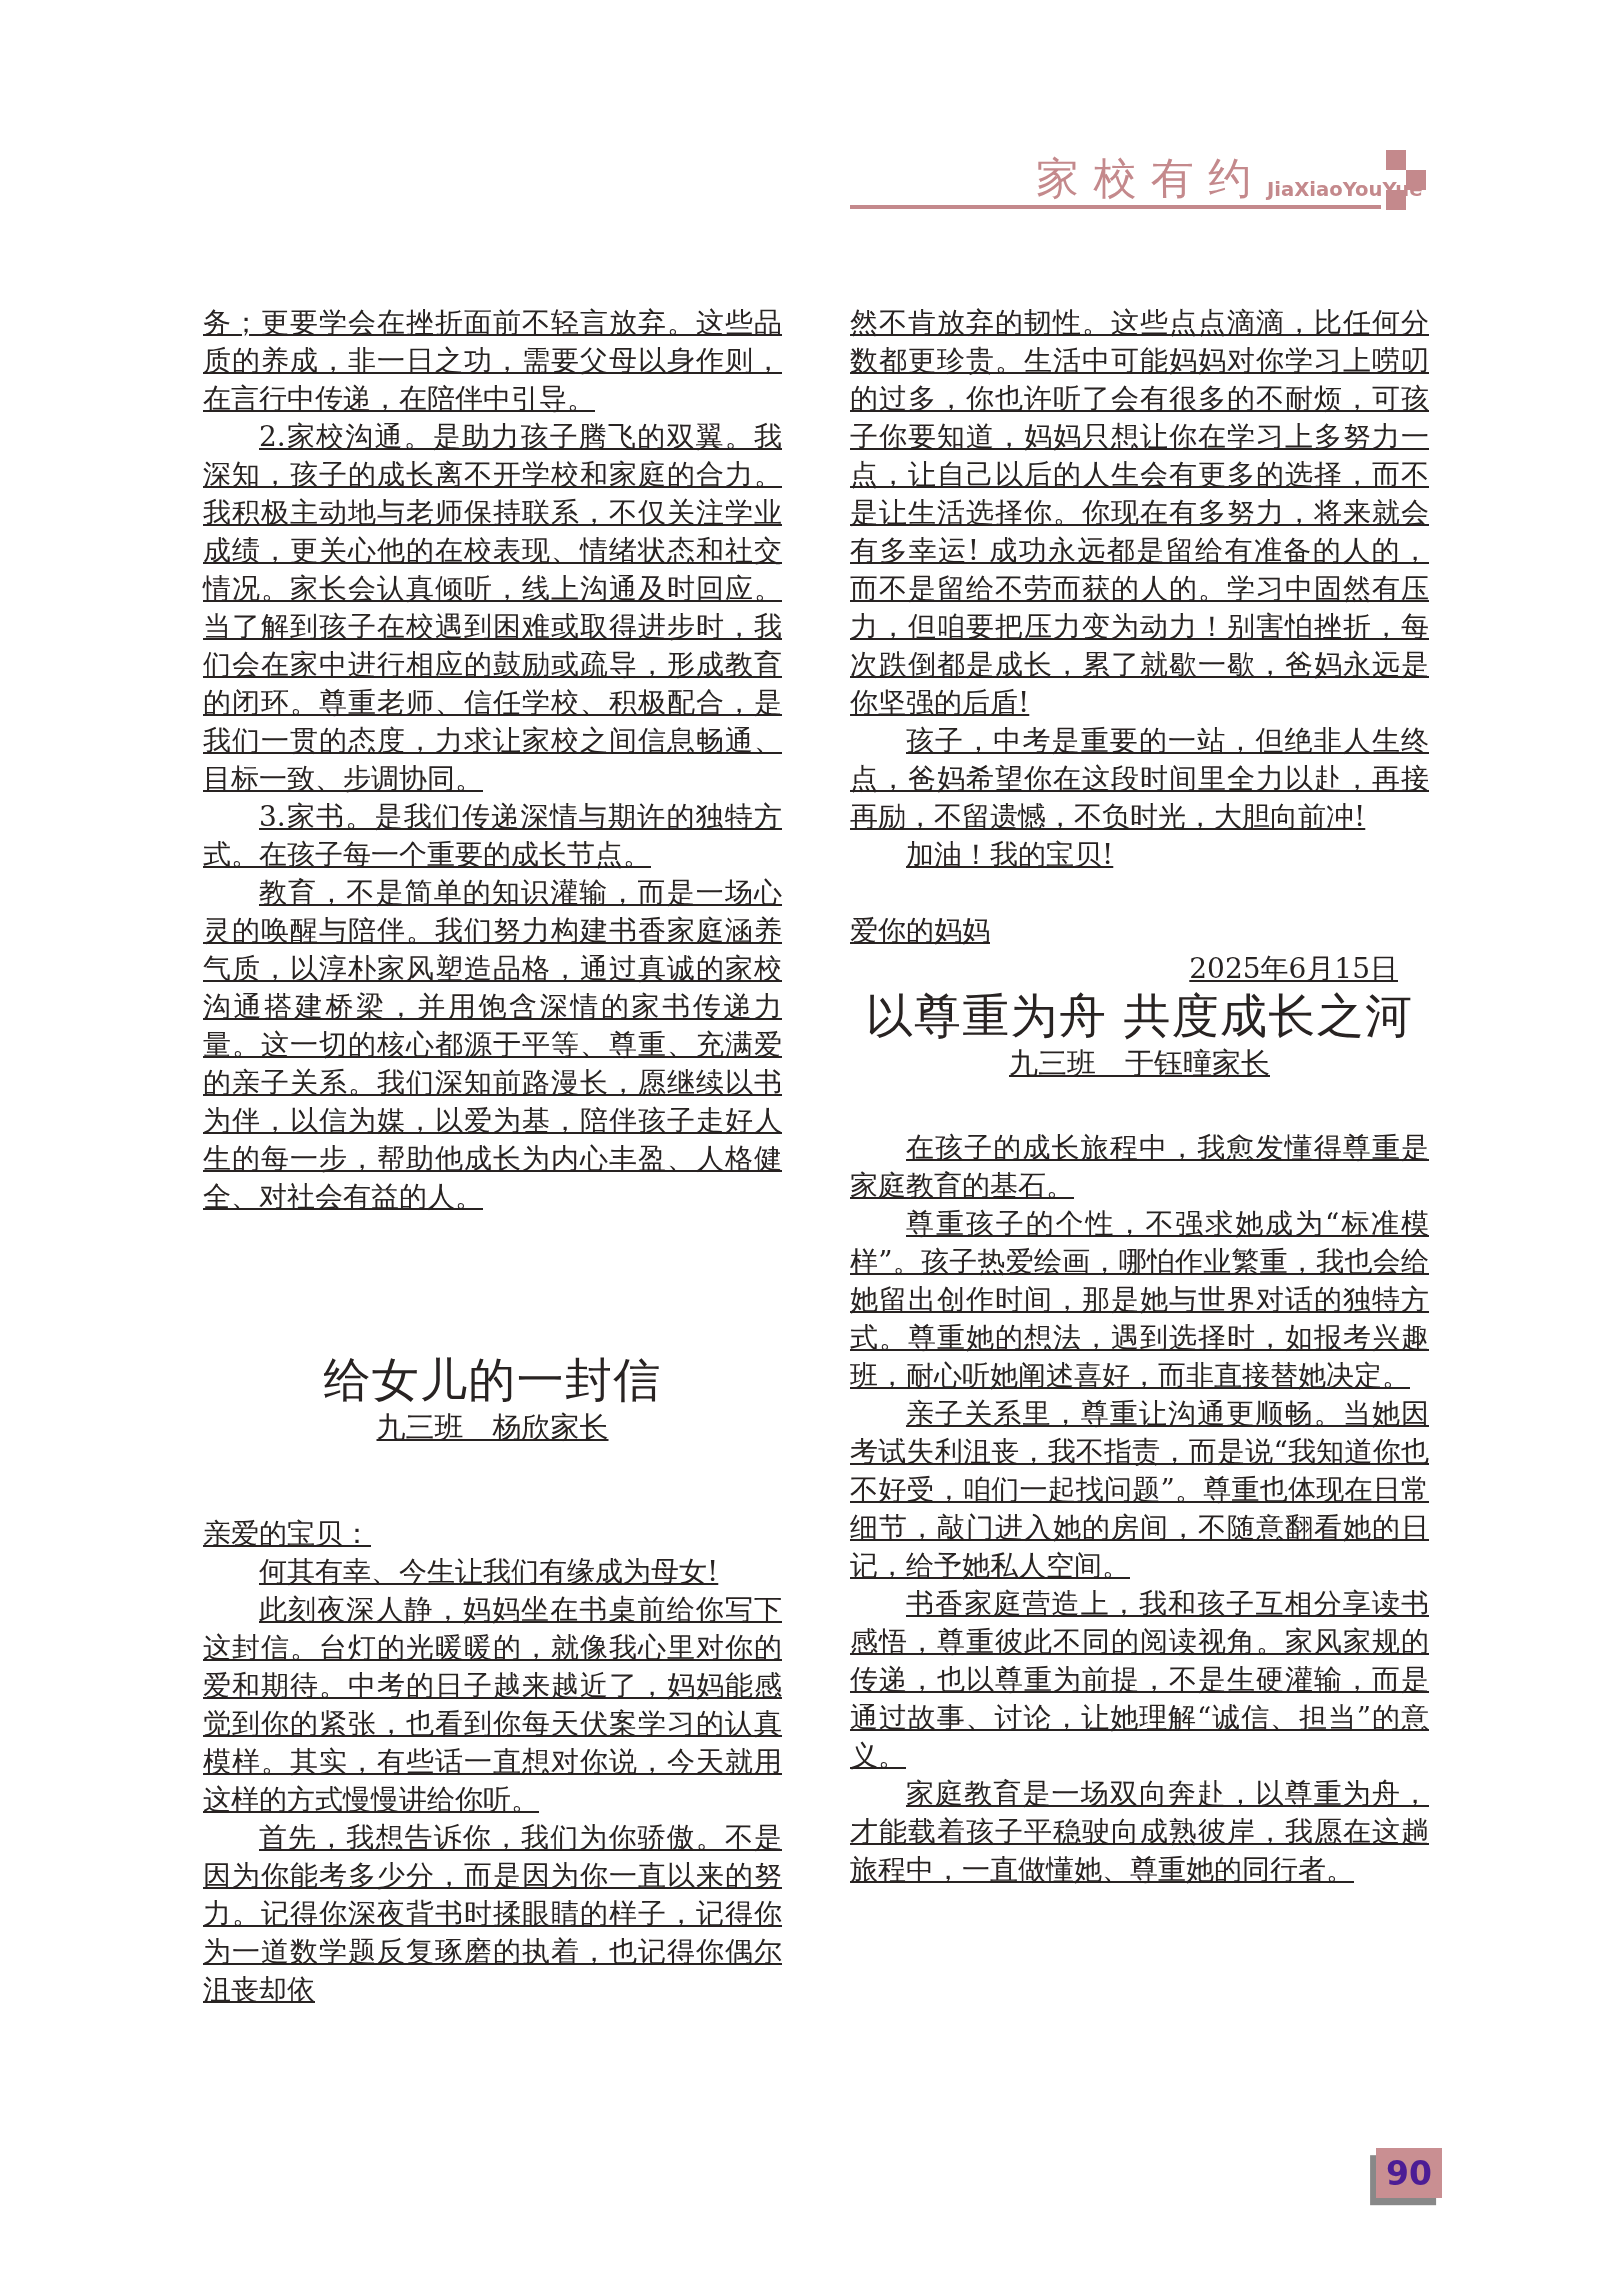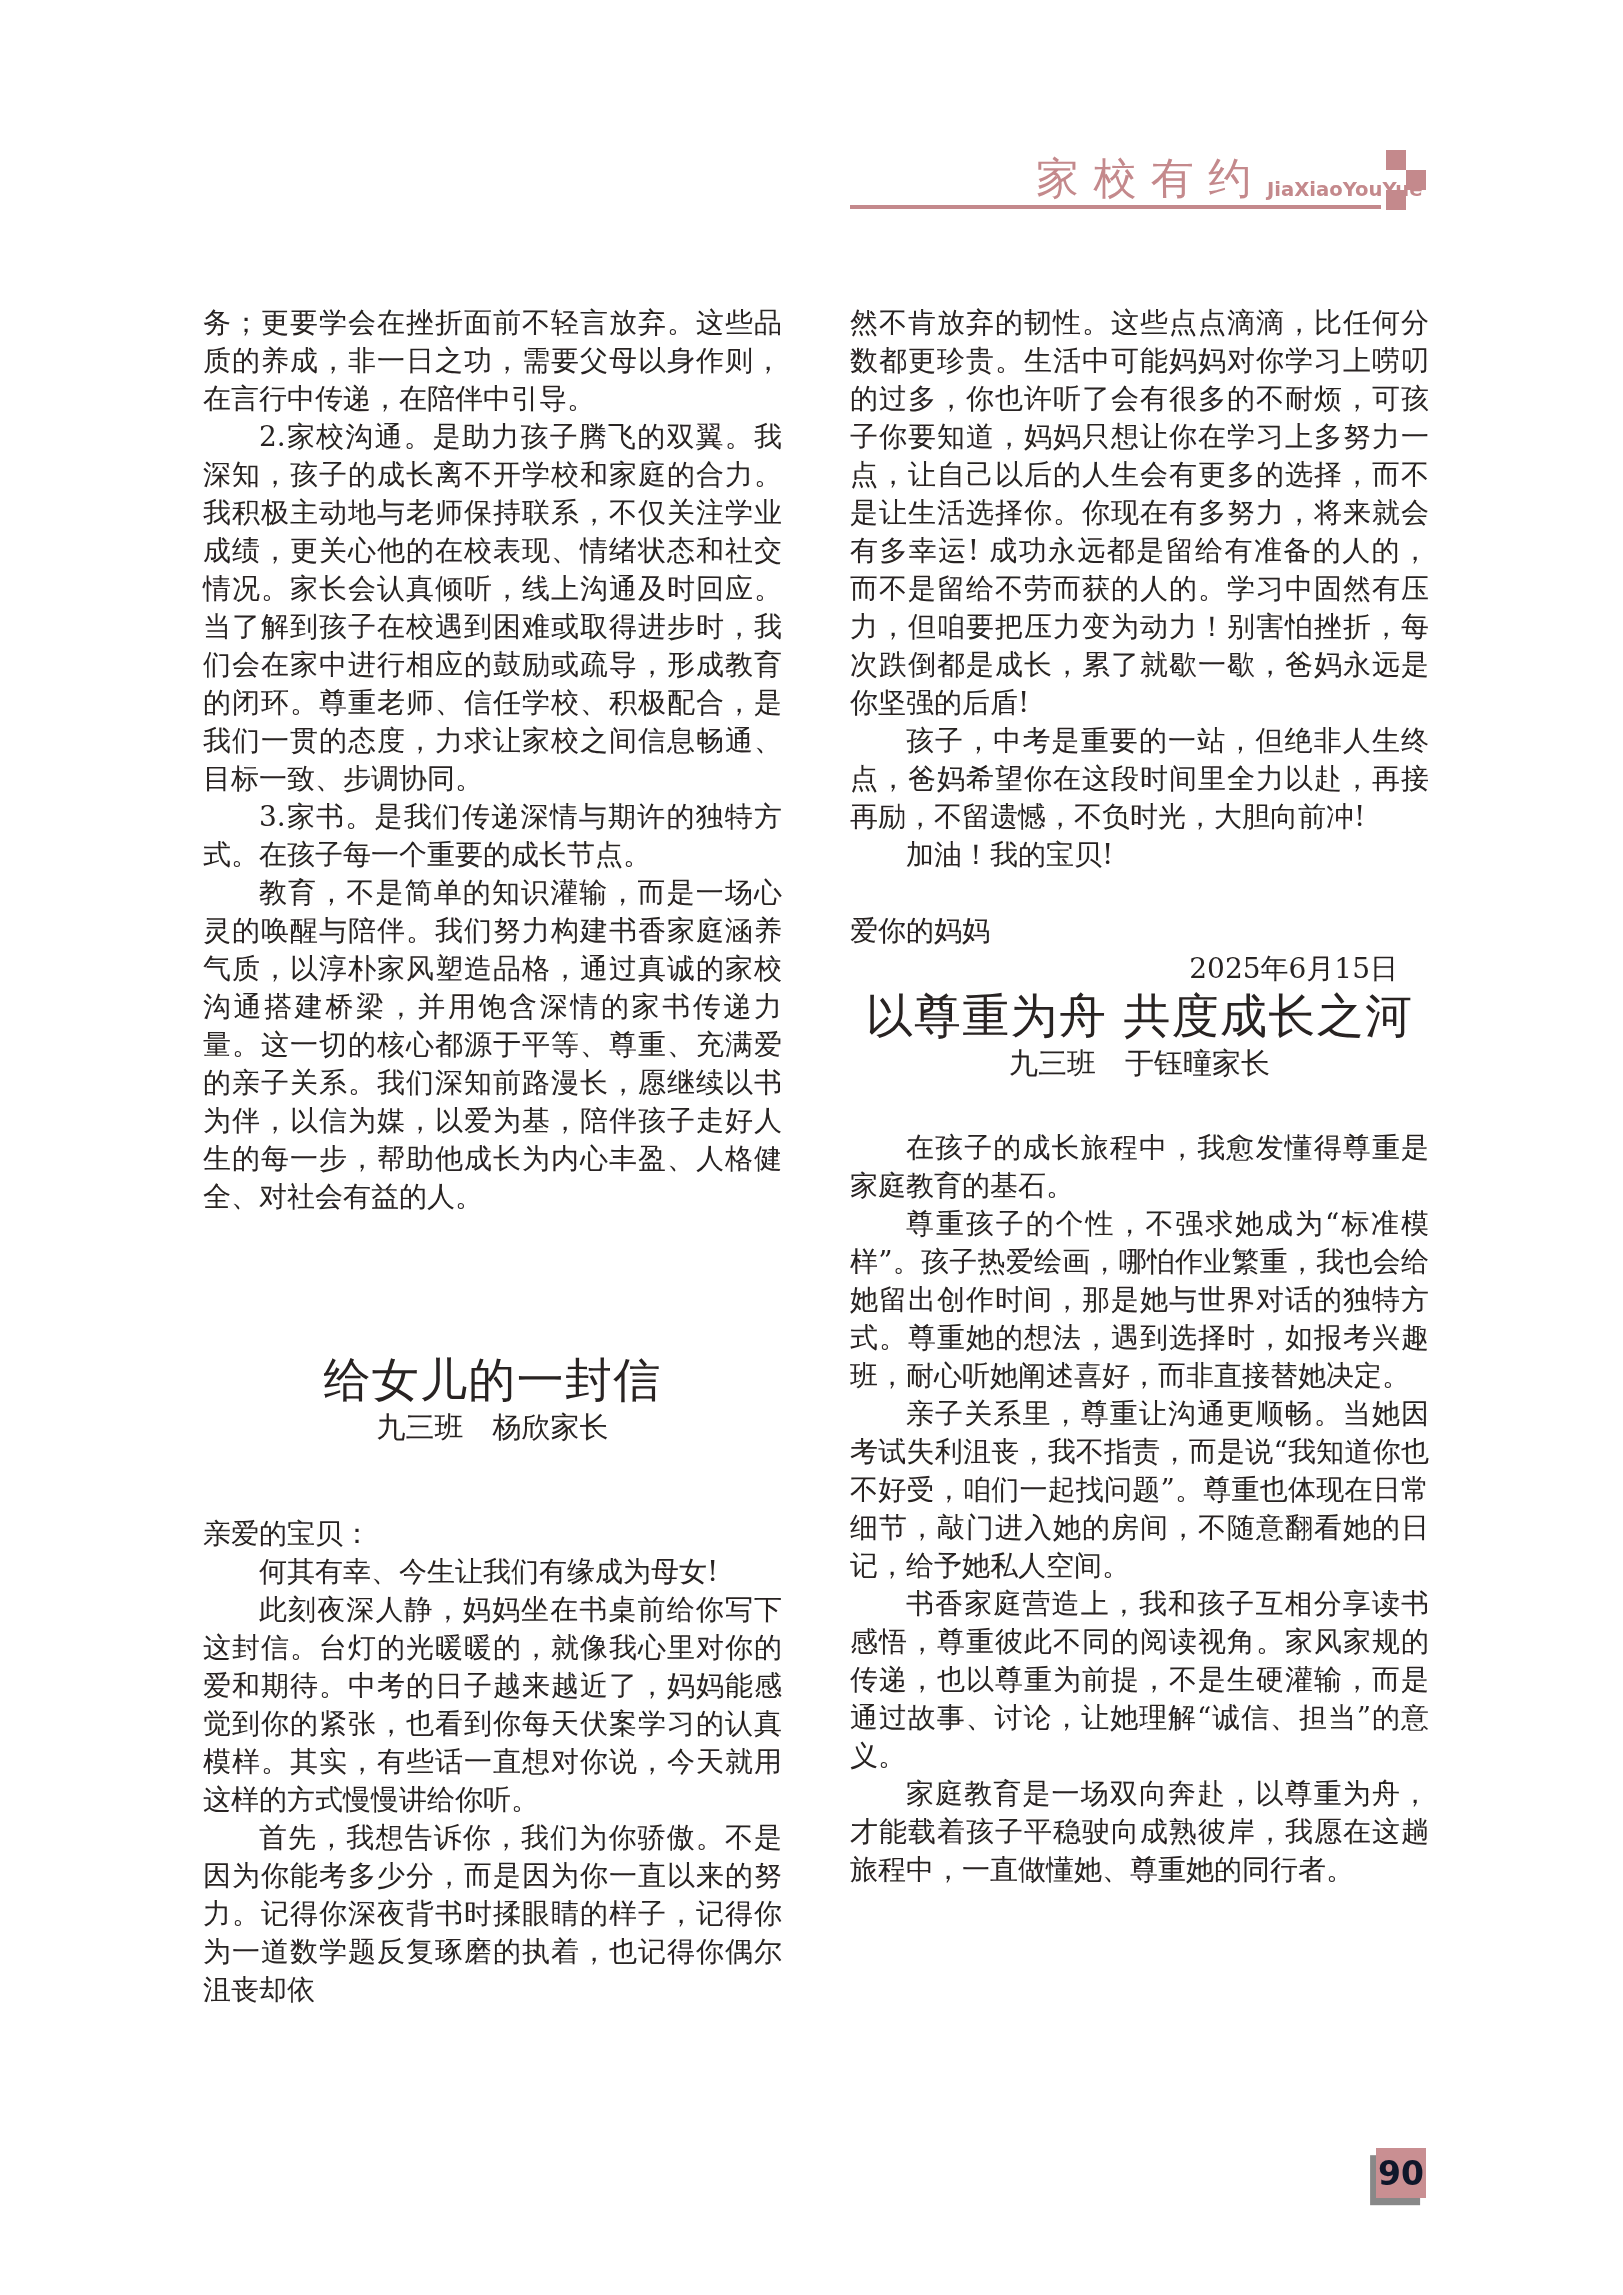--- a/index.html
+++ b/index.html
@@ -30,45 +30,45 @@
   .sq3{left:1386px;top:190px;}
 
   
   .col{
     position:absolute;top:304px;width:579px;
     font-size:28px;line-height:38px;text-align:justify;
     text-justify:inter-ideograph;
   }
   .col-left{left:203px;}
   .col-right{left:850px;}
-  .col p{margin:0;}
+  .col p{margin:0;text-decoration:underline;}
   p.indent{text-indent:2em;}
 
   .article-title{
     margin:0;text-align:center;font-weight:normal;
     font-size:47px;line-height:56px;letter-spacing:1.3px;white-space:nowrap;
   }
   .title-gap-left{margin-top:136px;}
   .title-gap-right{}
   .byline{text-align:center;font-size:29px;line-height:38px;}
   .byline-gap-left{margin-top:38px;}
   .byline-gap-right{margin-top:31px;}
   .salutation{margin-top:69px !important;}
   .letter-body-gap{margin-top:0;}
   .article-body-gap{margin-top:47px;}
   .signature{text-align:left;padding-right:41px;margin-top:38px !important;}
   .dateline{text-align:right;padding-right:31px;}
 
   
   .page-badge{
-    position:absolute;left:1376px;top:2148px;width:50px;height:50px;
+    position:absolute;left:1376px;top:2148px;width:66px;height:50px;
     background:#c98f92;box-shadow:-5.9px 7.2px 0 #888888;
     display:flex;align-items:center;justify-content:center;
     font-family:"DejaVu Sans","Liberation Sans",sans-serif;
-    font-weight:bold;font-size:33px;color:#0f172a;
+    font-weight:bold;font-size:33px;color:#4c1d95;
   }
 </style>
 </head>
 <body>
 
 <div class="brand-title">家校有约</div>
 <div class="brand-pinyin">JiaXiaoYouYue</div>
 <div class="brand-rule"></div>
 <div class="sq sq1"></div>
 <div class="sq sq2"></div>

